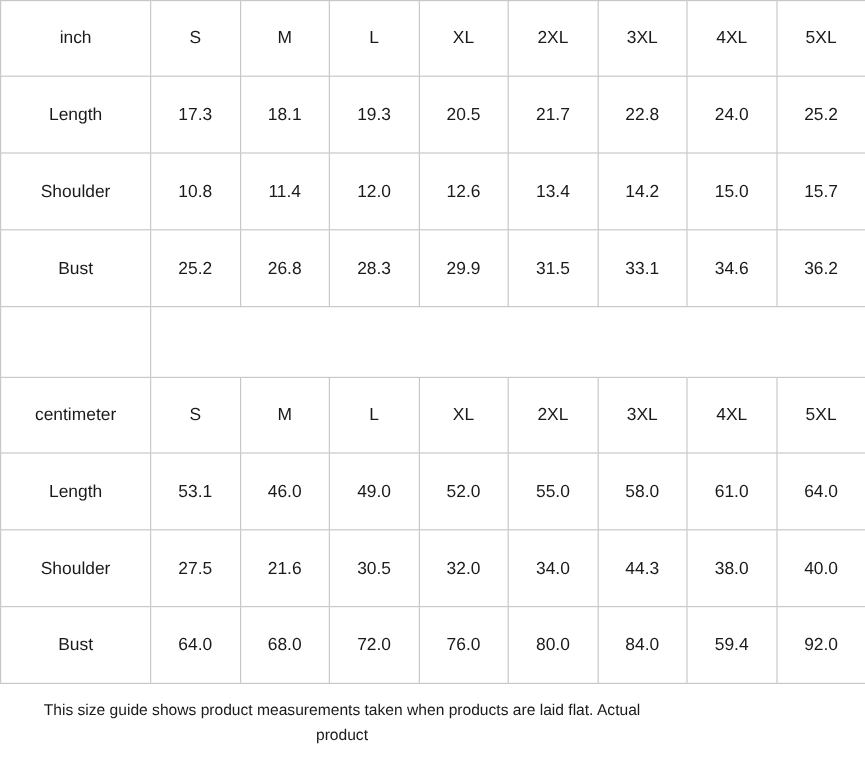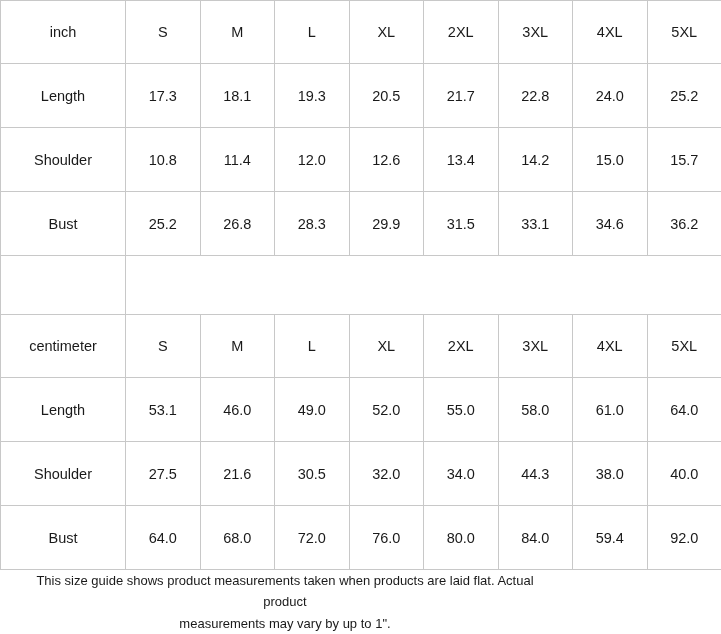--- a/index.html
+++ b/index.html
@@ -201,16 +201,15 @@
         <td>80.0</td>
         <td>84.0</td>
         <td>59.4</td>
         <td>92.0</td>
       </tr>
     </tbody>
   </table>
 
   <div class="footnote">
     <div>This size guide shows product measurements taken when products are laid flat. Actual product</div>
-    <div>measurements may vary by up to 1".</div>
   </div>
 
 </div>
 
 </body></html>

